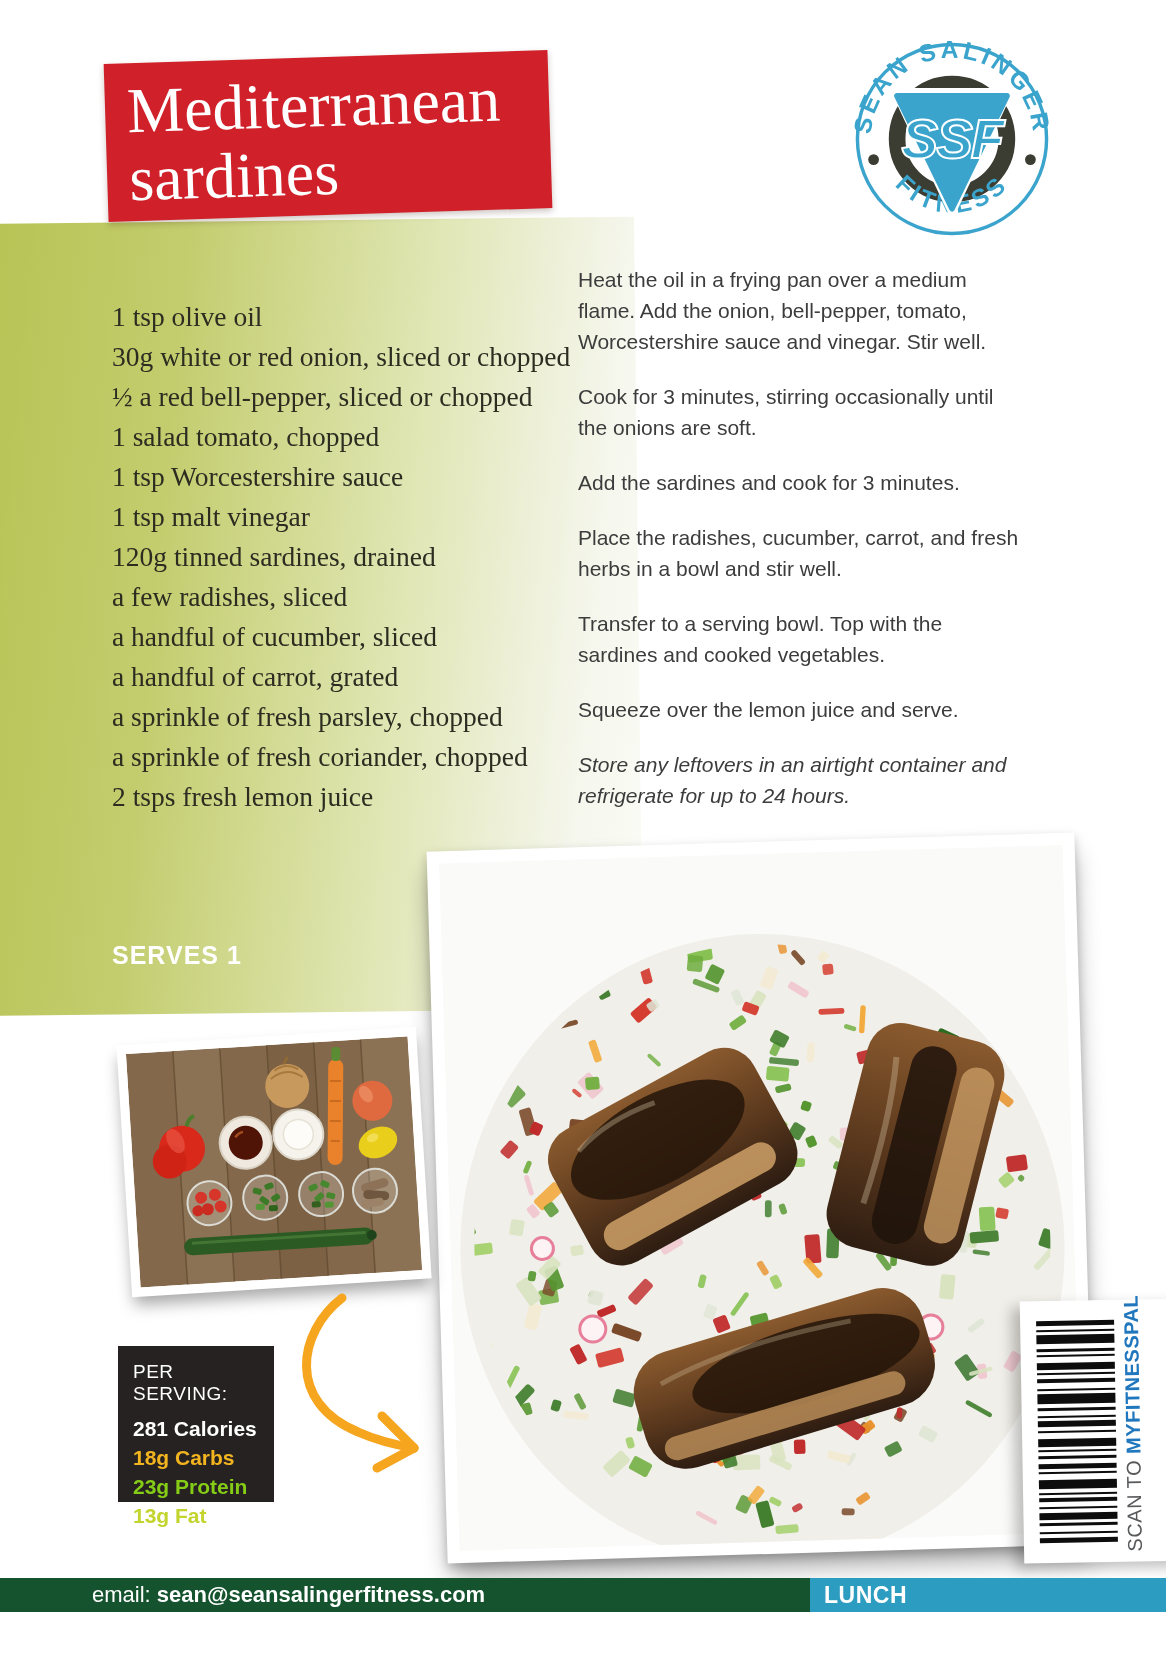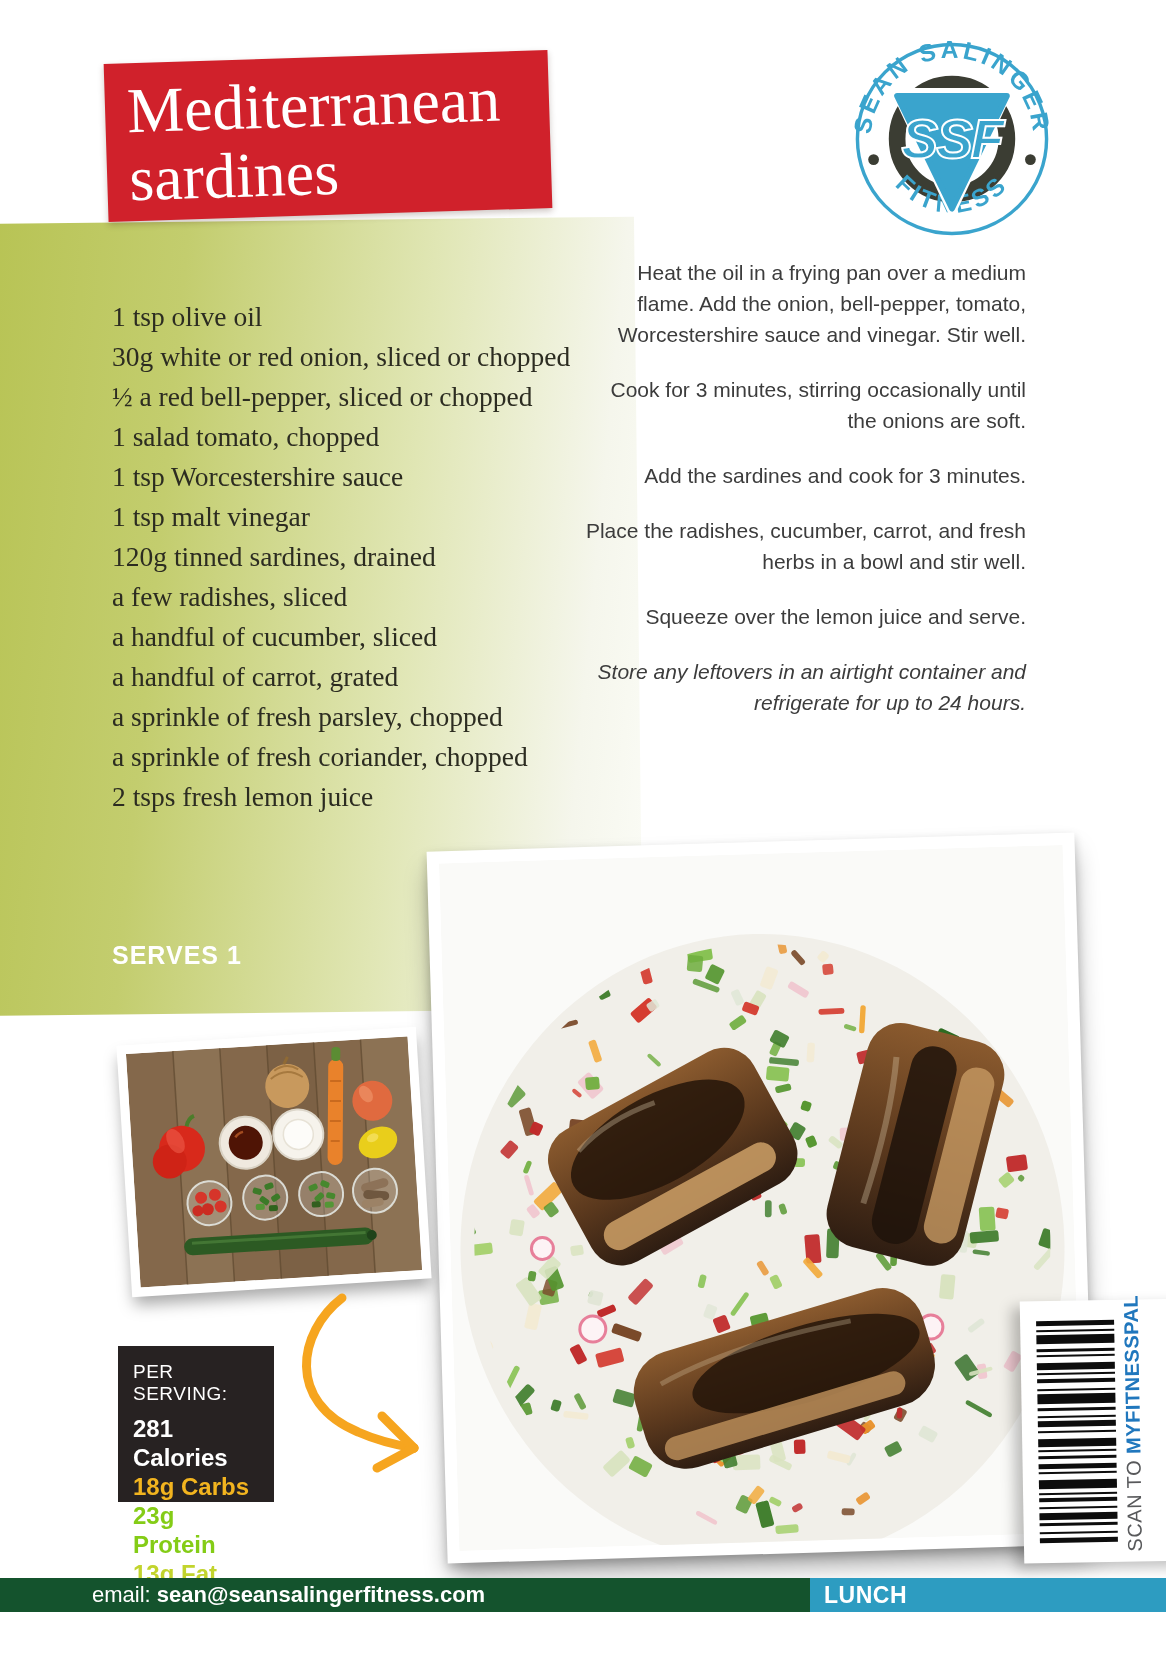--- a/index.html
+++ b/index.html
@@ -22,38 +22,38 @@
 
   
   .ingredients-list{position:absolute;left:112px;top:250px;width:482px;
     font-family:"Liberation Serif","DejaVu Serif",serif;font-size:27.5px;line-height:40px;color:#2c2c21;margin-top:47px;}
   .serves{position:absolute;left:112px;top:941px;color:#ffffff;font-weight:bold;
     font-size:25px;letter-spacing:1px;}
 
   
   .instructions{position:absolute;left:578px;top:252px;width:448px;
     font-size:21px;line-height:31px;color:#3c3c3c;}
-  .instructions p{margin:5px 0 24px 0;text-align:right;}
+  .instructions p{margin:12px 0 24px 0;}
   .instructions p.note{font-style:italic;}
 
   
   .photo-main{position:absolute;left:437px;top:842px;width:648px;height:712px;background:#ffffff;
     padding:12px;box-sizing:border-box;transform:rotate(-1.7deg);
     box-shadow:0 16px 26px -4px rgba(0,0,0,.38),0 4px 10px rgba(0,0,0,.18);}
   .photo-main svg{display:block;width:100%;height:100%;}
   .photo-ing{position:absolute;left:124px;top:1036px;width:300px;height:252px;background:#ffffff;
     padding:9px;box-sizing:border-box;transform:rotate(-3.6deg);
     box-shadow:0 10px 16px -2px rgba(0,0,0,.35);}
   .photo-ing svg{display:block;width:100%;height:100%;}
 
   
   .nutrition{position:absolute;left:118px;top:1346px;width:156px;height:156px;background:#272222;
     box-sizing:border-box;padding:15px 16px 0 15px;}
   .nut-heading{font-size:19px;color:#ffffff;letter-spacing:.5px;margin-bottom:9px;}
-  .nut-row{font-size:24px;font-weight:bold;line-height:29px;}
+  .nut-row{font-size:21px;font-weight:bold;line-height:29px;}
 
   
   .arrow-svg{position:absolute;left:280px;top:1272px;width:200px;height:210px;}
 
   
   .barcode-card{position:absolute;left:1022px;top:1300px;width:170px;height:262px;background:#ffffff;
     transform:rotate(-1deg);box-shadow:-8px 6px 14px rgba(0,0,0,.25);}
   .barcode-bars{position:absolute;left:16px;top:20px;width:78px;}
   .bc-bar{width:100%;background:#0d0d0d;}
   .bc-label{position:absolute;left:100px;top:252px;transform:rotate(-90deg);transform-origin:left top;
@@ -117,20 +117,21 @@
     <div>2 tsps fresh lemon juice</div>
   </div>
 
   <div class="serves">SERVES 1</div>
 
   <div class="instructions">
     <p>Heat the oil in a frying pan over a medium flame. Add the onion, bell-pepper, tomato, Worcestershire sauce and vinegar. Stir well.</p>
     <p>Cook for 3 minutes, stirring occasionally until the onions are soft.</p>
     <p>Add the sardines and cook for 3 minutes.</p>
     <p>Place the radishes, cucumber, carrot, and fresh herbs in a bowl and stir well.</p>
+    <p>Transfer to a serving bowl. Top with the sardines and cooked vegetables.</p>
     <p>Squeeze over the lemon juice and serve.</p>
     <p class="note">Store any leftovers in an airtight container and refrigerate for up to 24 hours.</p>
   </div>
 
   <div class="photo-main">
     <svg viewBox="0 0 624 688">
       <defs>
         <linearGradient id="gradS" x1="0" y1="0" x2="0" y2="1">
           <stop offset="0" stop-color="#8a5a2e"></stop>
             <stop offset="0.55" stop-color="#5a381d"></stop>

